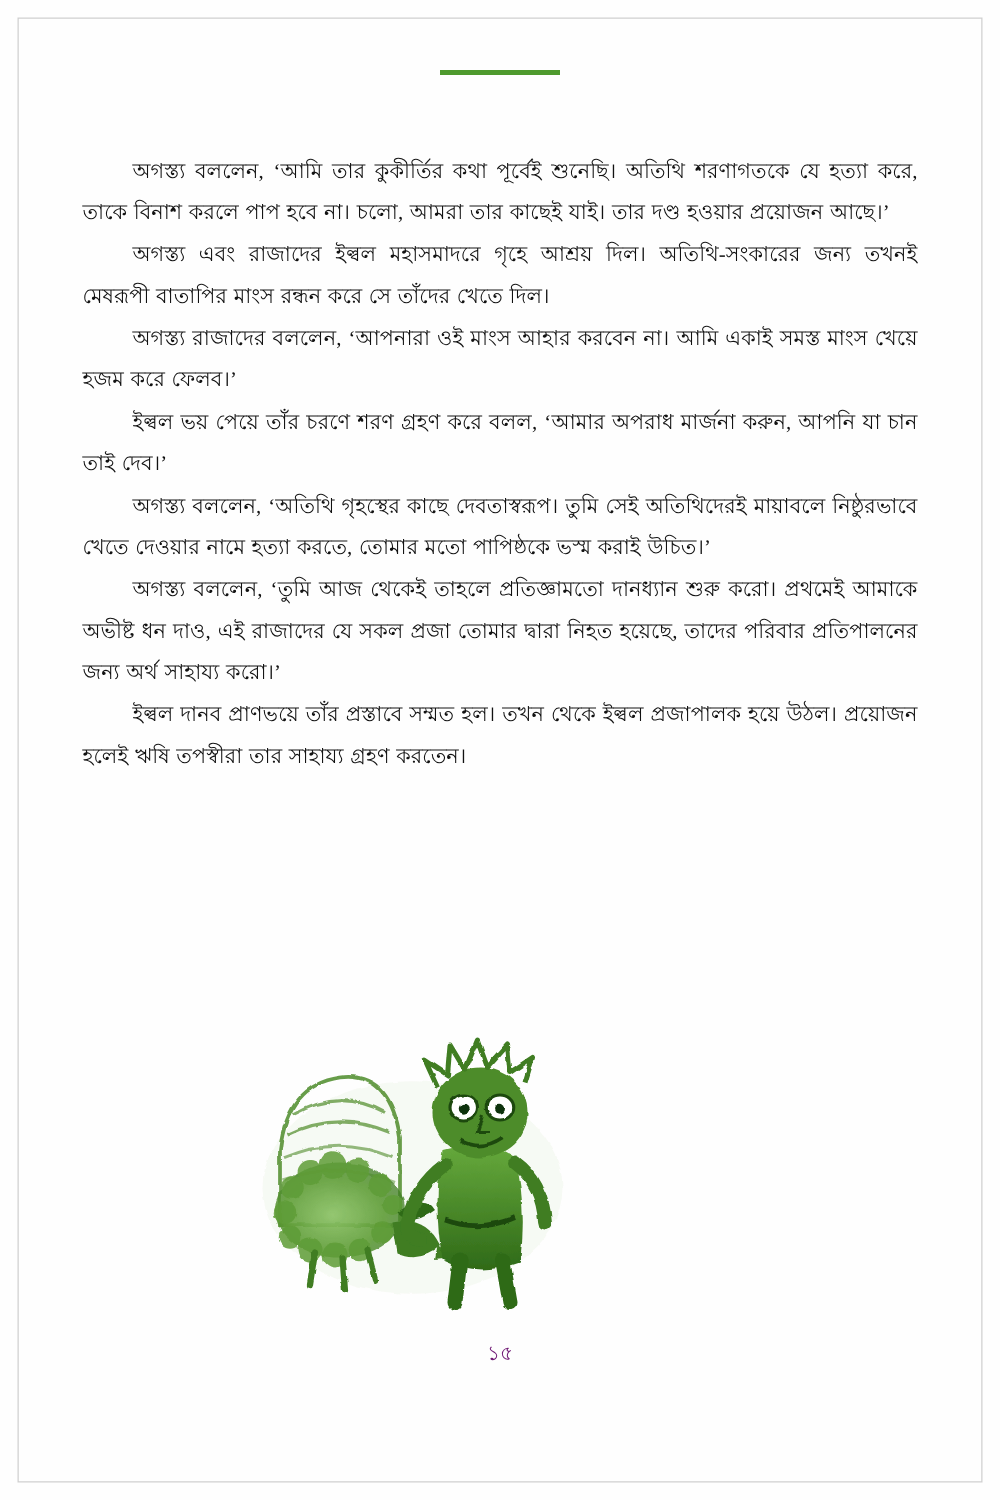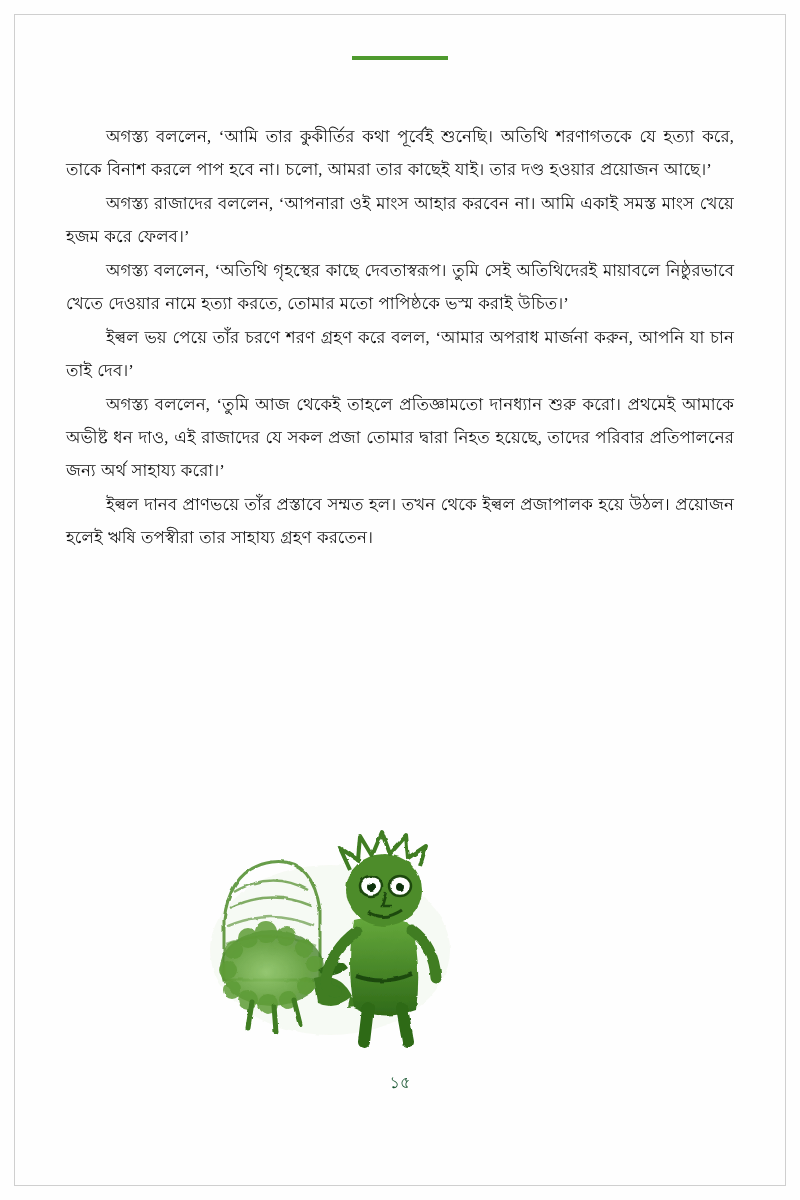--- a/index.html
+++ b/index.html
@@ -62,36 +62,37 @@
     width: 280px;
     height: 250px;
   }
   .page-number {
     position: absolute;
     left: 0;
     top: 1070px;
     width: 800px;
     text-align: center;
     font-size: 16px;
-    color: #14532d;
+    color: #701a75;
   }
   svg { display: block; }
 </style>
 </head>
 <body>
 
 <div class="page">
   <div class="page-border"></div>
   <div class="top-rule"></div>
 
   <div class="content">
     <p class="para">অগস্ত্য বললেন, ‘আমি তার কুকীর্তির কথা পূর্বেই শুনেছি। অতিথি শরণাগতকে যে হত্যা করে, তাকে বিনাশ করলে পাপ হবে না। চলো, আমরা তার কাছেই যাই। তার দণ্ড হওয়ার প্রয়োজন আছে।’</p>
+    <p class="para">অগস্ত্য এবং রাজাদের ইল্বল মহাসমাদরে গৃহে আশ্রয় দিল। অতিথি-সংকারের জন্য তখনই মেষরূপী বাতাপির মাংস রন্ধন করে সে তাঁদের খেতে দিল।</p>
     <p class="para">অগস্ত্য রাজাদের বললেন, ‘আপনারা ওই মাংস আহার করবেন না। আমি একাই সমস্ত মাংস খেয়ে হজম করে ফেলব।’</p>
+    <p class="para">ইল্বল ভয় পেয়ে তাঁর চরণে শরণ গ্রহণ করে বলল, ‘আমার অপরাধ মার্জনা করুন, আপনি যা চান তাই দেব।’</p>
     <p class="para">অগস্ত্য বললেন, ‘অতিথি গৃহস্থের কাছে দেবতাস্বরূপ। তুমি সেই অতিথিদেরই মায়াবলে নিষ্ঠুরভাবে খেতে দেওয়ার নামে হত্যা করতে, তোমার মতো পাপিষ্ঠকে ভস্ম করাই উচিত।’</p>
-    <p class="para">ইল্বল ভয় পেয়ে তাঁর চরণে শরণ গ্রহণ করে বলল, ‘আমার অপরাধ মার্জনা করুন, আপনি যা চান তাই দেব।’</p>
     <p class="para">অগস্ত্য বললেন, ‘তুমি আজ থেকেই তাহলে প্রতিজ্ঞামতো দানধ্যান শুরু করো। প্রথমেই আমাকে অভীষ্ট ধন দাও, এই রাজাদের যে সকল প্রজা তোমার দ্বারা নিহত হয়েছে, তাদের পরিবার প্রতিপালনের জন্য অর্থ সাহায্য করো।’</p>
     <p class="para">ইল্বল দানব প্রাণভয়ে তাঁর প্রস্তাবে সম্মত হল। তখন থেকে ইল্বল প্রজাপালক হয়ে উঠল। প্রয়োজন হলেই ঋষি তপস্বীরা তার সাহায্য গ্রহণ করতেন।</p>
   </div>
 
   <div class="illustration">
     <svg width="280" height="250" viewBox="0 0 280 250" xmlns="http://www.w3.org/2000/svg">
       <defs>
         <filter id="rough" x="-20%" y="-20%" width="140%" height="140%">
           <feTurbulence type="fractalNoise" baseFrequency="0.09" numOctaves="3" result="noise"></feTurbulence>
           <feDisplacementMap in="SourceGraphic" in2="noise" scale="3" xChannelSelector="R" yChannelSelector="G"></feDisplacementMap>

